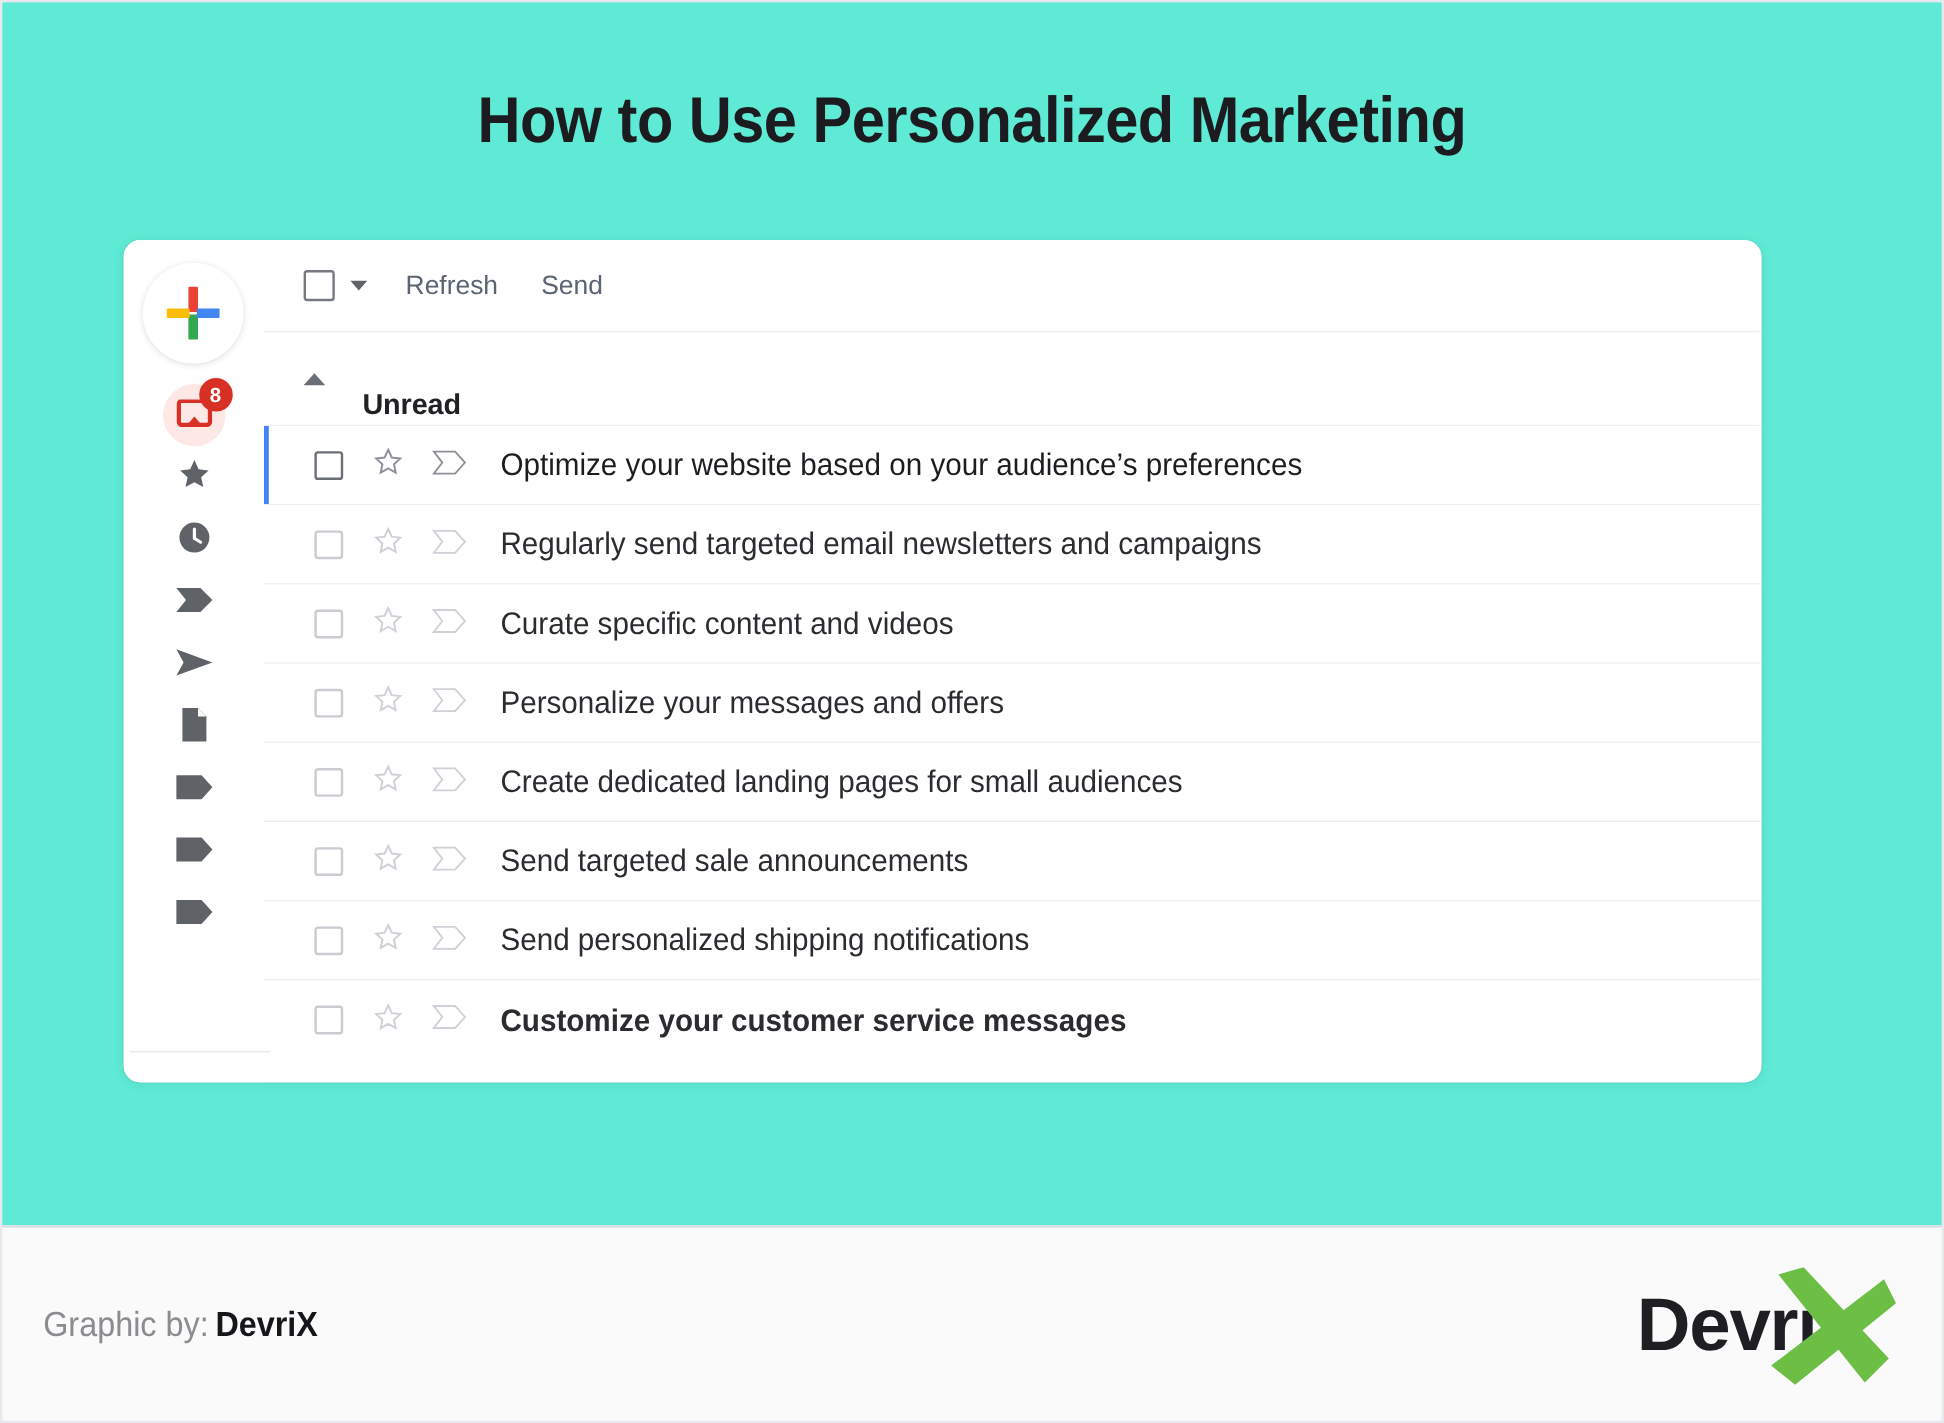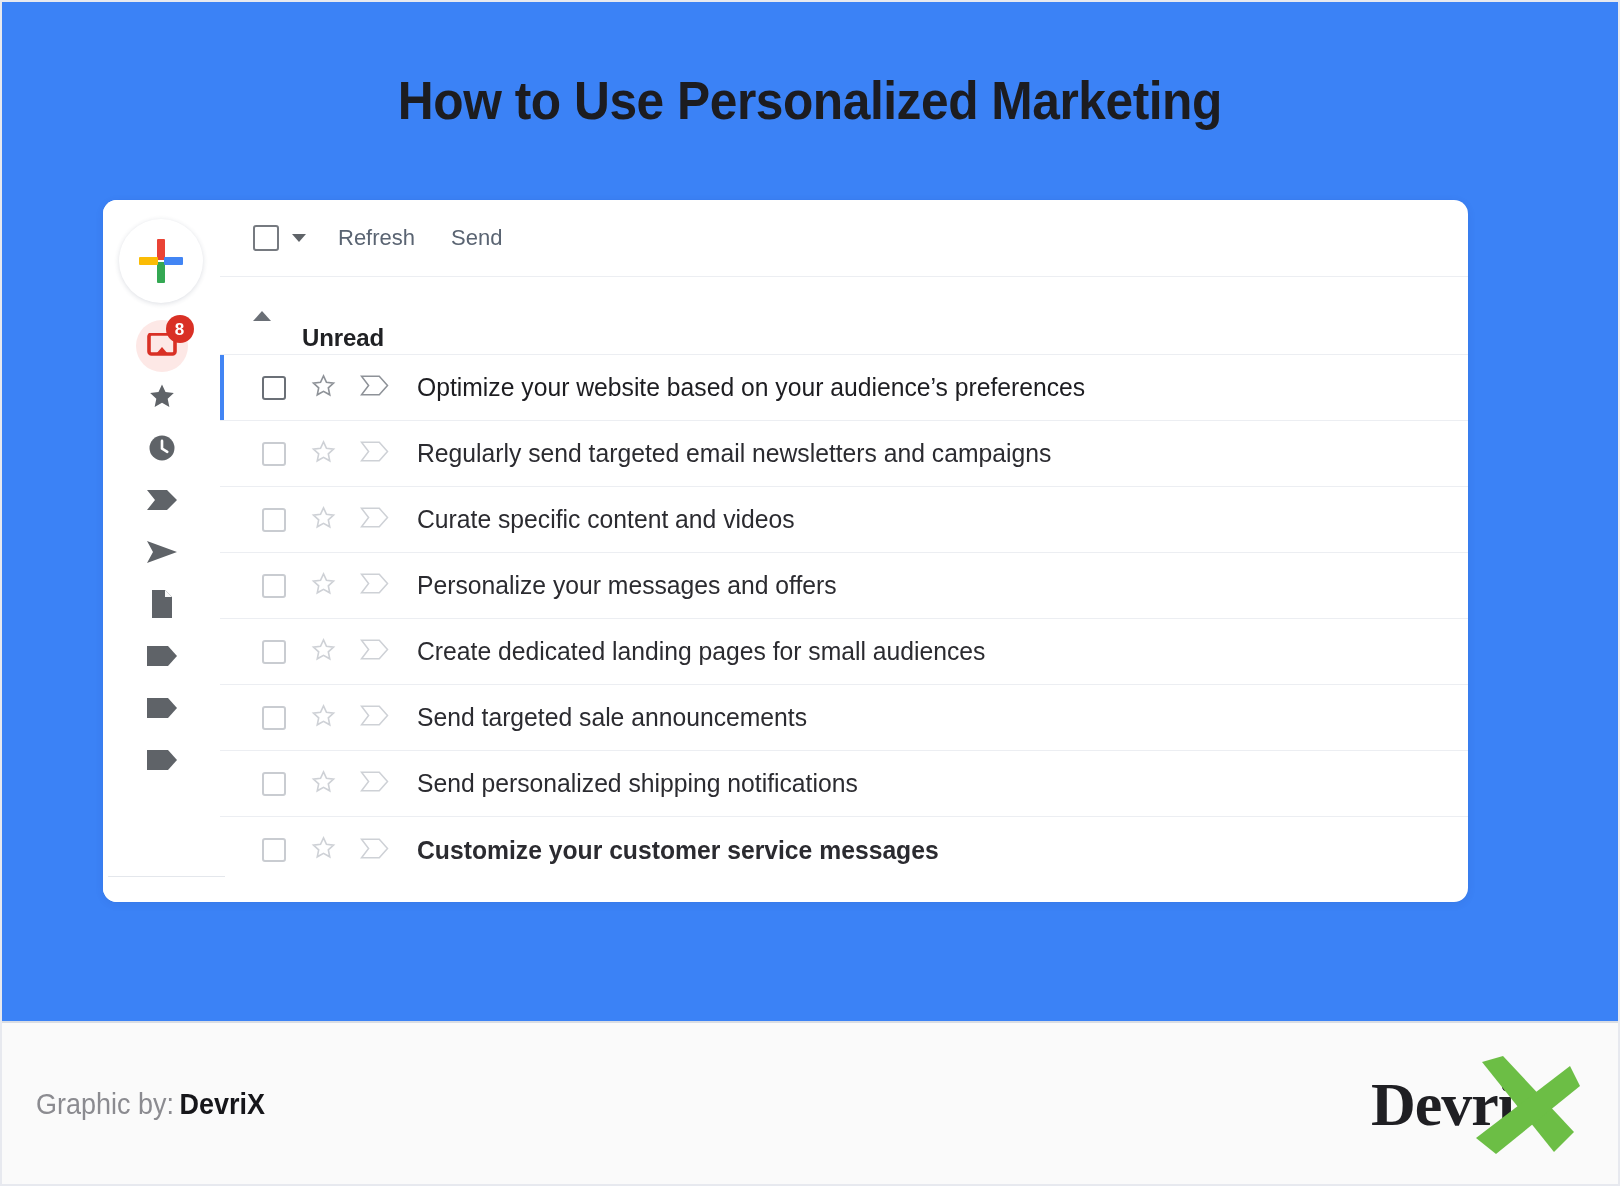--- a/index.html
+++ b/index.html
@@ -13,21 +13,21 @@
   body {
     font-family: "Liberation Sans", "DejaVu Sans", sans-serif;
     background: #f5f6fa;
     position: relative;
   }
 
   
   .page {
     position: absolute;
     inset: 0;
-    background: #3b82f6;
+    background: #5eead4;
     display: flex;
     flex-direction: column;
   }
 
   .page-border-left  { position:absolute; left:0;  top:0; bottom:0; width:2px; background:#e7e9ef; }
   .page-border-right { position:absolute; right:0; top:0; bottom:0; width:2px; background:#e7e9ef; }
   .page-border-top   { position:absolute; left:0; right:0; top:0;    height:2px; background:#e7e9ef; }
   .page-border-bottom{ position:absolute; left:0; right:0; bottom:0; height:2px; background:#e7e9ef; }
 
   
@@ -269,21 +269,20 @@
   .credit .brand { color: #16161a; font-weight: 700; margin-left: 6px; }
 
   .logo {
     position: relative;
     width: 280px;
     height: 110px;
     display: flex;
     align-items: center;
     justify-content: flex-end;
     padding-right: 12px;
-    font-family: Liberation Serif, serif;
   }
   .logo .word {
     font-size: 62px;
     font-weight: 700;
     color: #1f1f23;
     letter-spacing: -1px;
     position: relative;
     z-index: 2;
     transform: translateX(-58px);
   }

